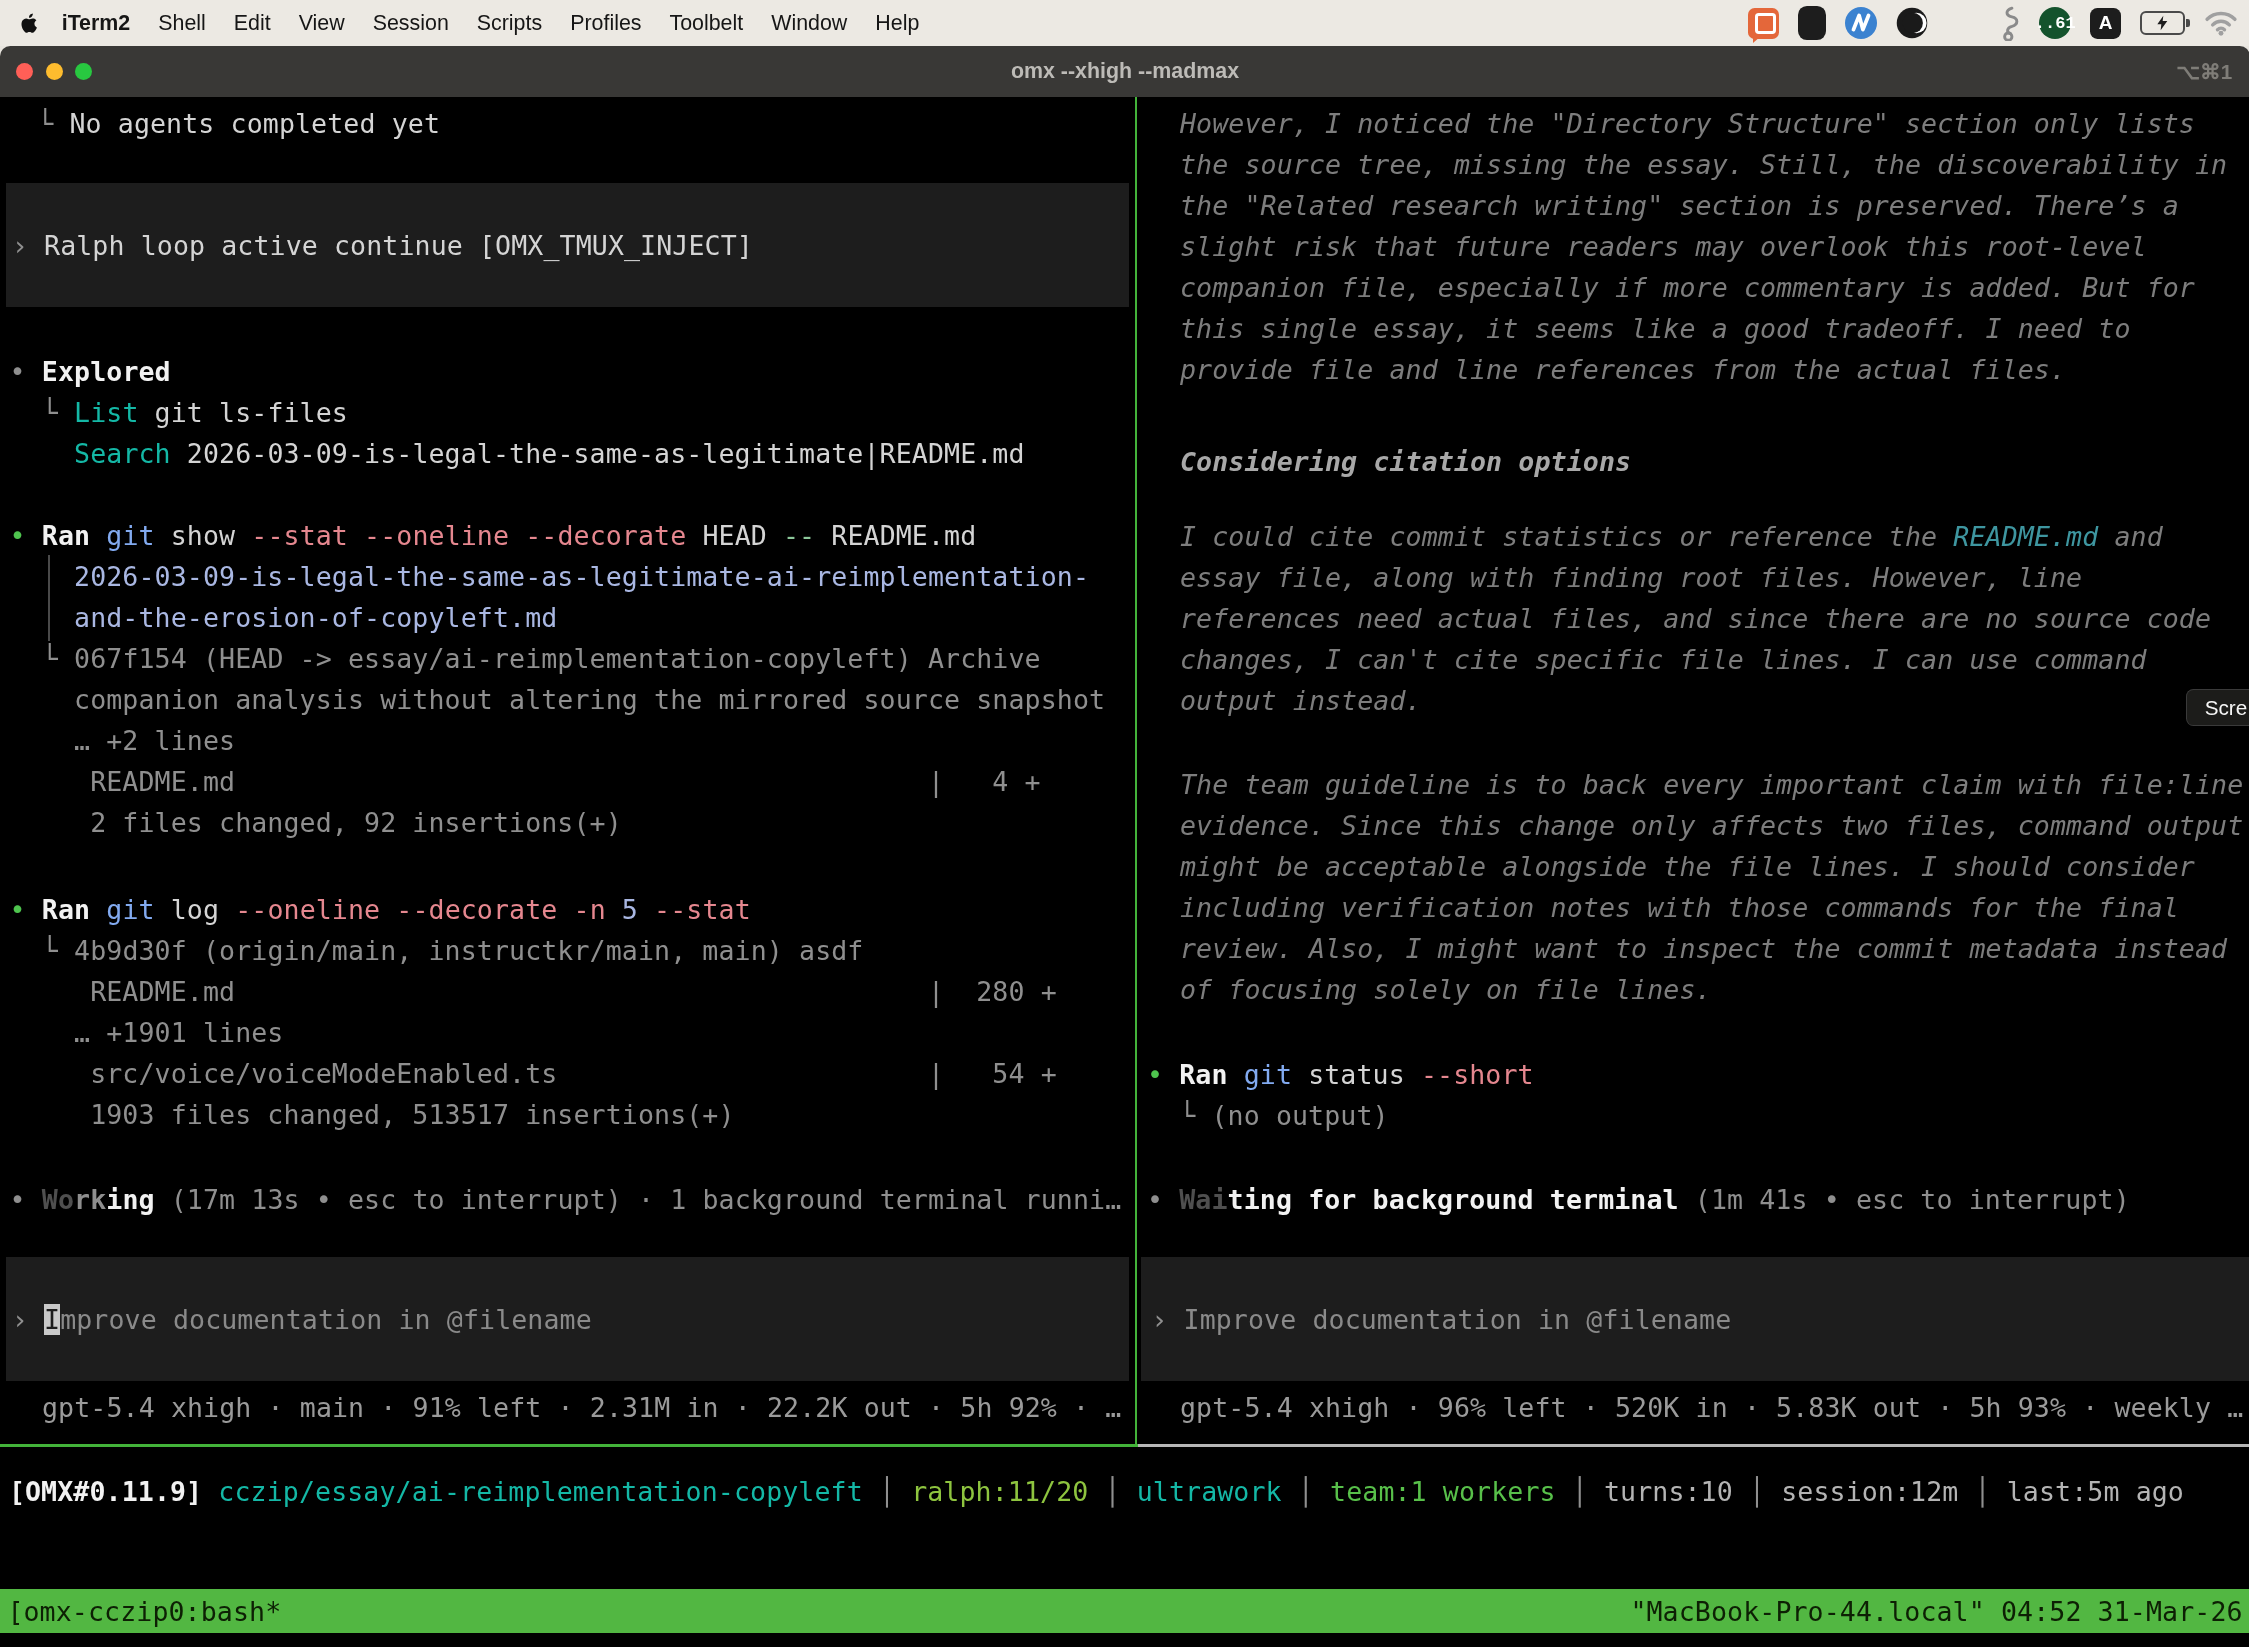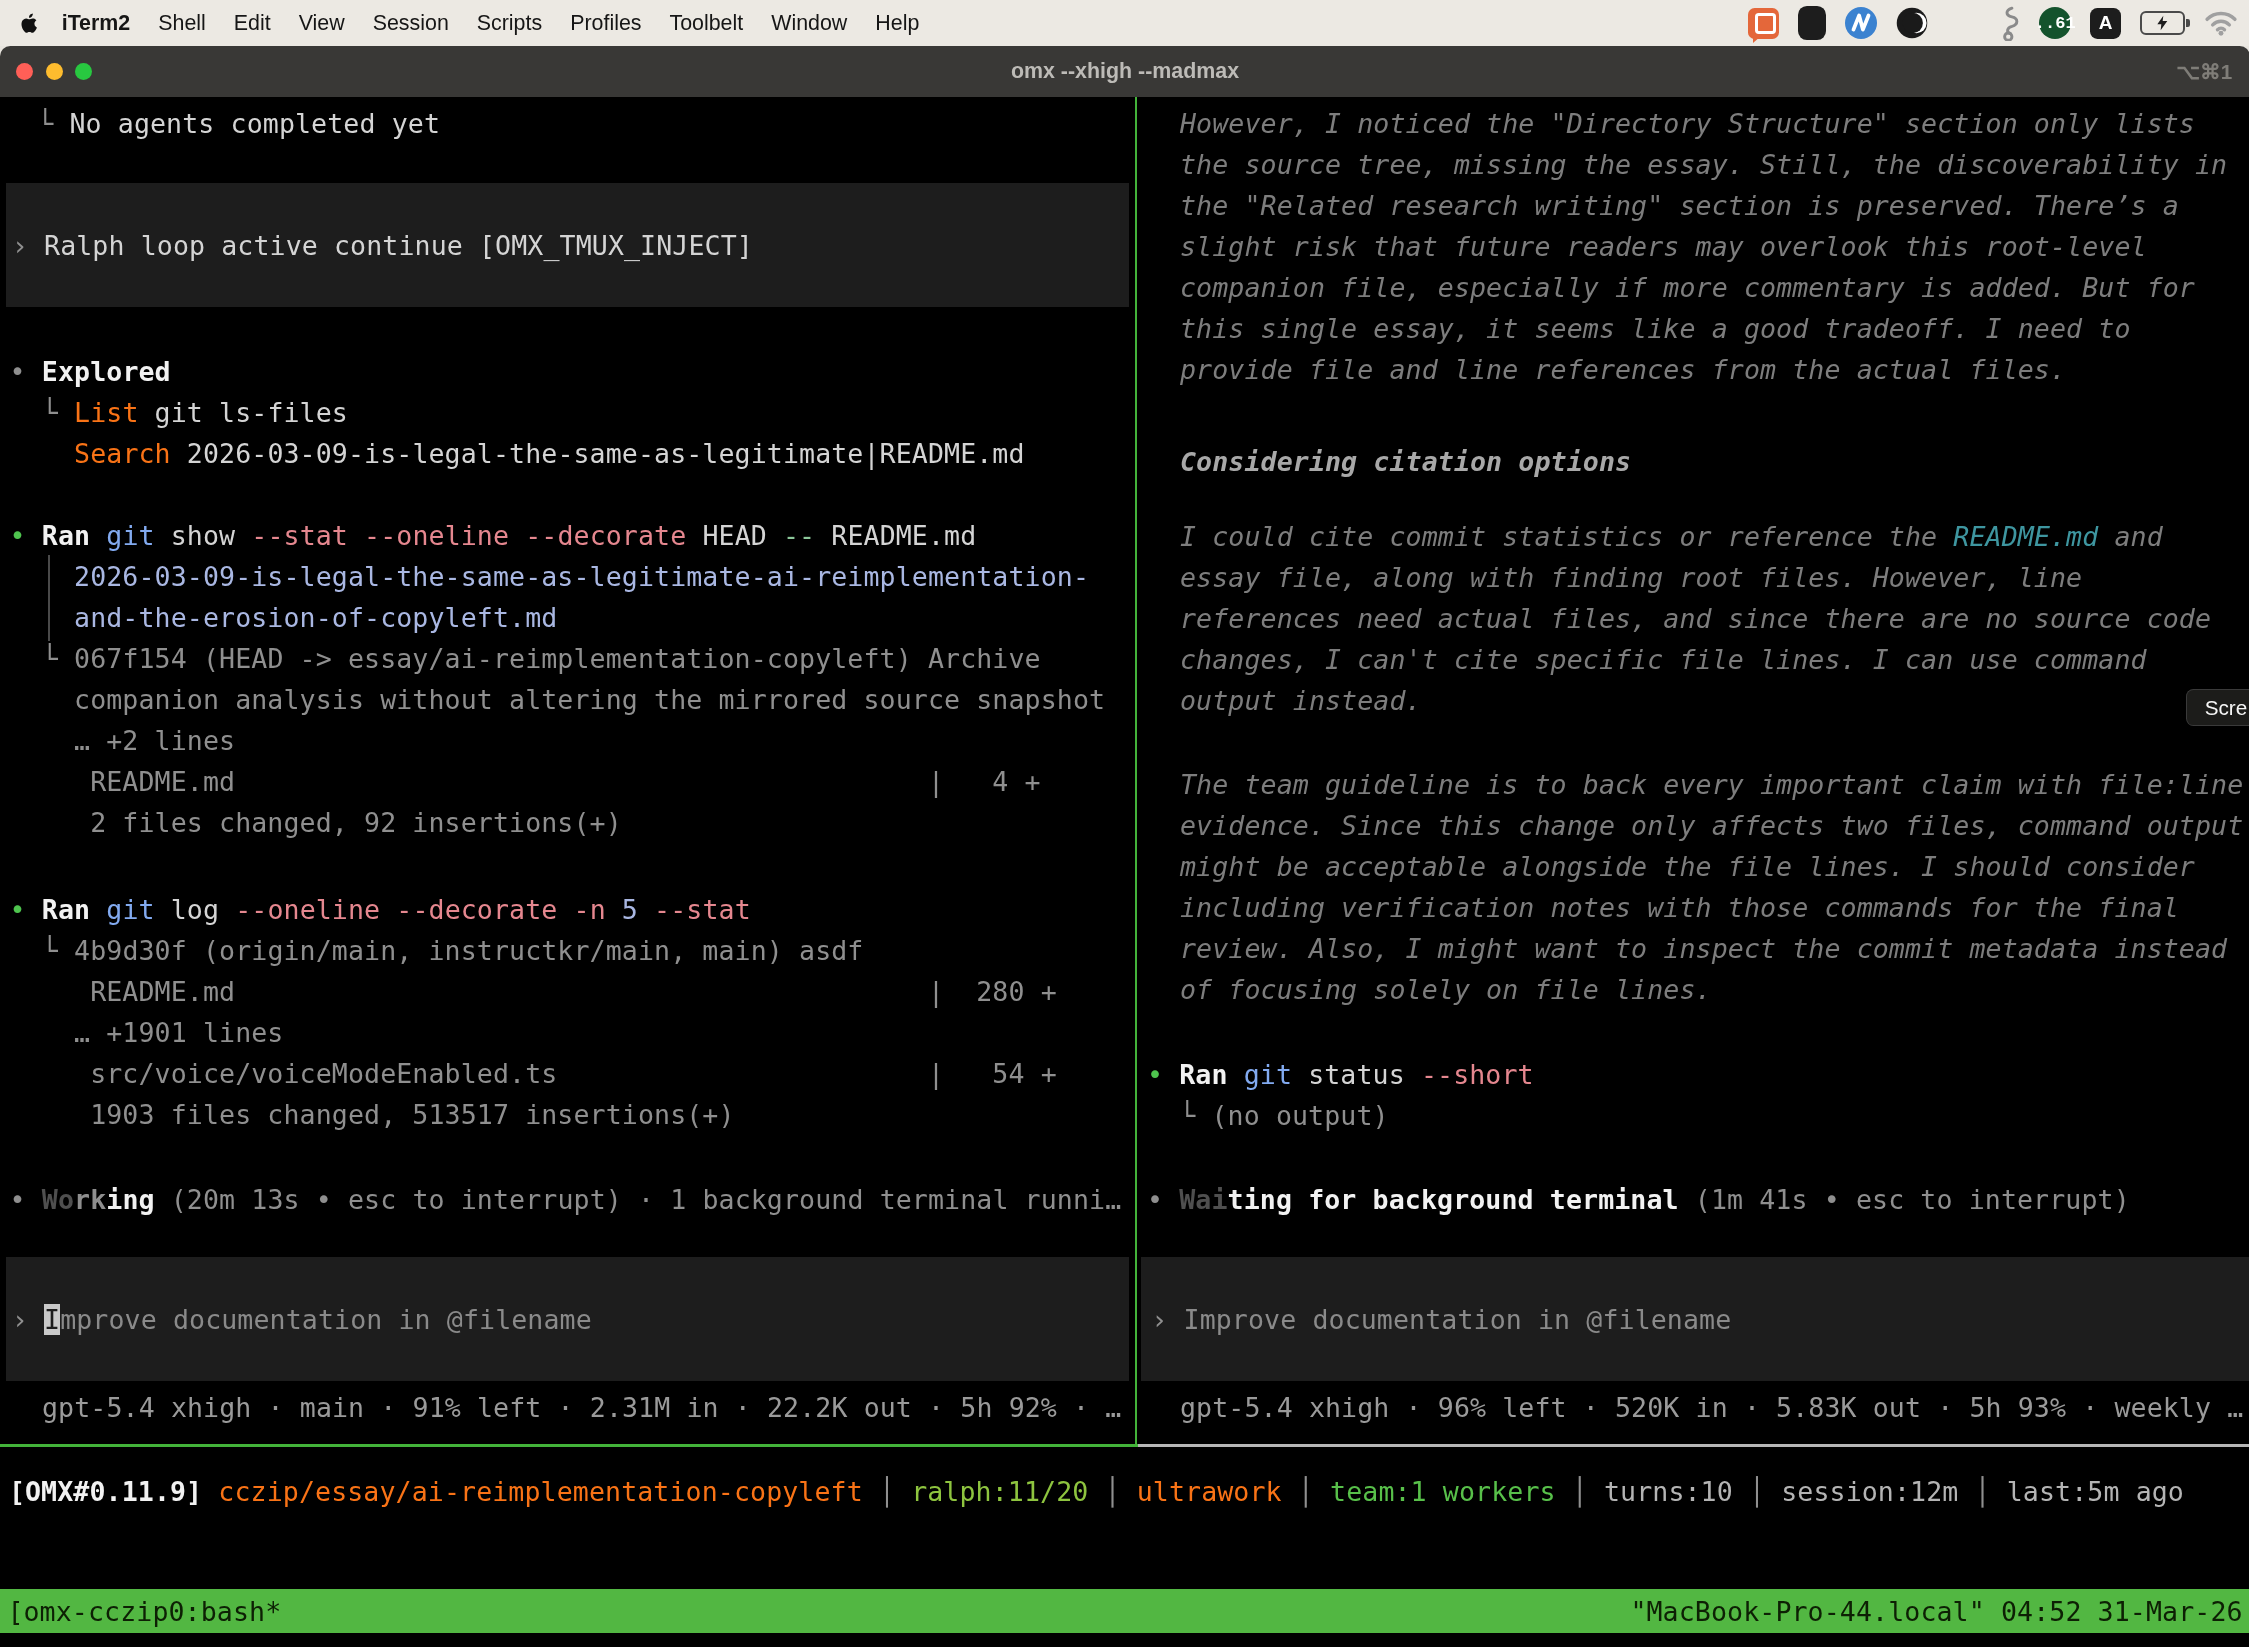--- a/index.html
+++ b/index.html
@@ -42,21 +42,21 @@
   .term{font-family:"DejaVu Sans Mono",monospace;font-size:26.6px;line-height:41px;letter-spacing:0.1px;white-space:pre;color:#d6d6d6;}
   .abs{position:absolute;}
   .tline{display:block;height:41px;}
 
   .s-b{color:#f2f2f2;font-weight:700;text-align:center;}
   .s-lt{color:#d4d4d4;}
   .s-g{color:#8f8f8f;}
   .s-bdim{color:#4f4f4f;font-weight:700;}
   .s-bmid{color:#8e8e8e;font-weight:700;}
   .s-grn{color:#4ec44e;}
-  .s-cy{color:#f97316;}
+  .s-cy{color:#14b8a6;}
   .s-bl{color:#82aaf0;}
   .s-pk{color:#e5878f;}
   .s-lav{color:#a9b7e2;}
   .s-mint{color:#8cc79a;}
   .s-it{color:#7d7d7d;font-style:italic;}
   .s-teal{color:#3e96a0;font-style:italic;}
   .s-sep{color:#8f8f8f;}
   .s-ygrn{color:#8ec43f;}
   .s-grn2{color:#58c04a;}
   .s-bgray{color:#b4b4b4;}
@@ -183,21 +183,21 @@
       <span class="term"><span class="s-g">› </span><span class="s-lt">Ralph loop active continue [OMX_TMUX_INJECT]</span></span>
     </div>
 
     <div class="term abs" style="left:9.6px;top:254px;"><div class="tline"><span class="s-g">• </span><span class="s-b">Explored</span></div><div class="tline"><span class="s-g">  └ </span><span class="s-cy">List</span><span class="s-lt"> git ls-files</span></div><div class="tline"><span class="s-g">    </span><span class="s-cy">Search</span><span class="s-lt"> 2026-03-09-is-legal-the-same-as-legitimate|README.md</span></div></div>
 
     <div class="guide" style="left:48px;top:458px;height:86px;"></div>
     <div class="term abs" style="left:9.6px;top:418px;"><div class="tline"><span class="s-grn">• </span><span class="s-b">Ran </span><span class="s-bl">git </span><span class="s-lt">show </span><span class="s-pk">--stat </span><span class="s-pk">--oneline </span><span class="s-pk">--decorate </span><span class="s-lt">HEAD </span><span class="s-mint">-- </span><span class="s-lt">README.md</span></div><div class="tline"><span class="s-lav">    2026-03-09-is-legal-the-same-as-legitimate-ai-reimplementation-</span></div><div class="tline"><span class="s-lav">    and-the-erosion-of-copyleft.md</span></div><div class="tline"><span class="s-g">  └ </span><span class="s-g">067f154 (HEAD -&gt; essay/ai-reimplementation-copyleft) Archive</span></div><div class="tline"><span class="s-g">    companion analysis without altering the mirrored source snapshot</span></div><div class="tline"><span class="s-g">    … +2 lines</span></div><div class="tline"><span class="s-g">     README.md                                           |   4 +</span></div><div class="tline"><span class="s-g">     2 files changed, 92 insertions(+)</span></div></div>
 
     <div class="term abs" style="left:9.6px;top:792px;"><div class="tline"><span class="s-grn">• </span><span class="s-b">Ran </span><span class="s-bl">git </span><span class="s-lt">log </span><span class="s-pk">--oneline </span><span class="s-pk">--decorate </span><span class="s-pk">-n </span><span class="s-lav">5 </span><span class="s-pk">--stat</span></div><div class="tline"><span class="s-g">  └ </span><span class="s-g">4b9d30f (origin/main, instructkr/main, main) asdf</span></div><div class="tline"><span class="s-g">     README.md                                           |  280 +</span></div><div class="tline"><span class="s-g">    … +1901 lines</span></div><div class="tline"><span class="s-g">     src/voice/voiceModeEnabled.ts                       |   54 +</span></div><div class="tline"><span class="s-g">     1903 files changed, 513517 insertions(+)</span></div></div>
 
-    <div class="term abs" style="left:9.6px;top:1082px;"><span class="s-g">• </span><span class="s-bdim">Wo</span><span class="s-bmid">rk</span><span class="s-b">ing</span><span class="s-g"> (20m 13s • esc to interrupt) · 1 background terminal runni…</span></div>
+    <div class="term abs" style="left:9.6px;top:1082px;"><span class="s-g">• </span><span class="s-bdim">Wo</span><span class="s-bmid">rk</span><span class="s-b">ing</span><span class="s-g"> (17m 13s • esc to interrupt) · 1 background terminal runni…</span></div>
 
     <div class="inputbox" style="left:5.9px;top:1160px;width:1123px;padding-left:5.9px;">
       <span class="term"><span class="s-g">› </span><span class="cursor">I</span><span class="s-ph">mprove documentation in @filename</span></span>
     </div>
 
     <div class="term abs statusline" style="left:42px;top:1290px;">gpt-5.4 xhigh · main · 91% left · 2.31M in · 22.2K out · 5h 92% · …</div>
 
     <div class="term abs it-block" style="left:1180px;top:5.9px;"><div class="tline">However, I noticed the "Directory Structure" section only lists</div><div class="tline">the source tree, missing the essay. Still, the discoverability in</div><div class="tline">the "Related research writing" section is preserved. There’s a</div><div class="tline">slight risk that future readers may overlook this root-level</div><div class="tline">companion file, especially if more commentary is added. But for</div><div class="tline">this single essay, it seems like a good tradeoff. I need to</div><div class="tline">provide file and line references from the actual files.</div></div>
 
     <div class="term abs heading" style="left:1180px;top:344px;">Considering citation options</div>

